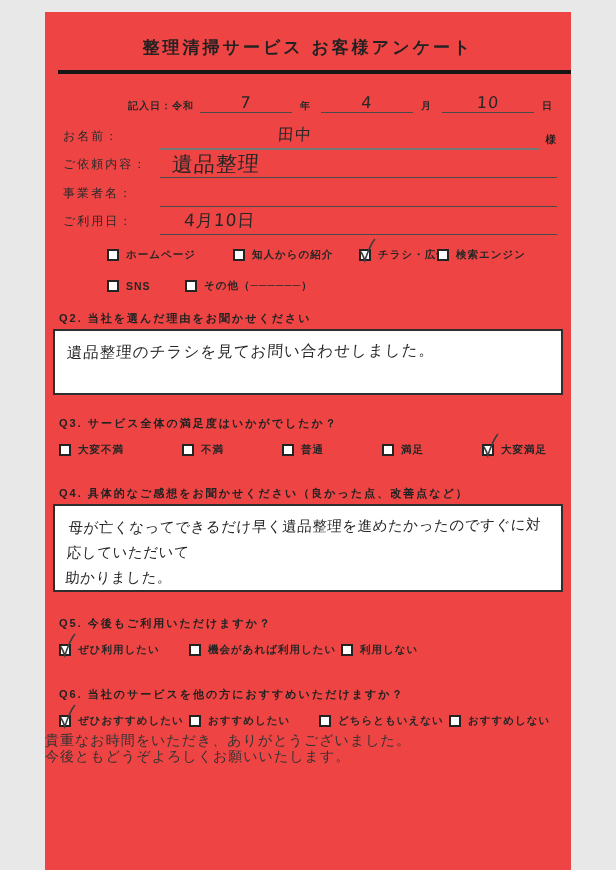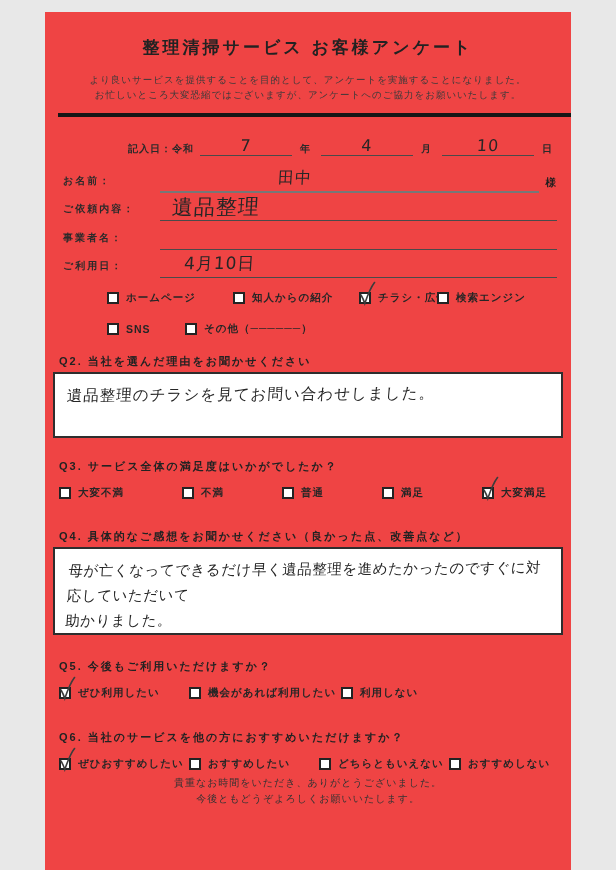--- a/index.html
+++ b/index.html
@@ -53,21 +53,21 @@
     color:#262626; font-weight:400;
     letter-spacing:1px;
     transform:skewX(-4deg) rotate(-0.4deg);
   }
   .hw-num { font-size:16px; }
   
   .fields { margin-top:8px; padding:0 14px 0 18px; }
   .f-row { display:flex; align-items:flex-end; height:28.5px; }
   .f-label {
     width:97px; flex:0 0 auto;
-    font-size:10px; font-weight:700; letter-spacing:2px;
+    font-size:12px; font-weight:400; letter-spacing:2px;
     padding-bottom:5px; color:#2a2a2a;
   }
   .f-line {
     flex:1 1 auto; height:100%;
     border-bottom:2px solid #777;
     position:relative;
   }
   .f-line.dark { border-bottom:1.5px solid #4a4a4a; }
   .f-line .hw { position:absolute; bottom:2px; white-space:nowrap; }
   .f-suffix {
@@ -114,40 +114,36 @@
     border:2px solid #2e2e2e; background:#fff;
     padding:8px 12px;
   }
   .answer-box .hw { display:block; white-space:pre-line; }
   .box-q2 { height:66px; }
   .box-q2 .hw { font-size:15.5px; line-height:24px; }
   .box-q4 { height:88px; }
   .box-q4 .hw { font-size:14.5px; line-height:25px; letter-spacing:0.5px; }
   
   .footer {
-    margin-top:3px; text-align:center;
-    font-size:10px; letter-spacing:1px; line-height:16px;
+    margin-top:3px; text-align:left;
+    font-size:14px; letter-spacing:1px; line-height:16px;
     color:#333; font-weight:500;
   }
   .bottom-rule {
     position:absolute; left:75px; right:0; bottom:6px;
     height:5px; background:#141414;
   }
 </style>
 </head>
 <body>
 
 <div class="page">
 
   <div class="title">整理清掃サービス お客様アンケート</div>
 
-  <div class="intro">
-    <div>より良いサービスを提供することを目的として、アンケートを実施することになりました。</div>
-    <div>お忙しいところ大変恐縮ではございますが、アンケートへのご協力をお願いいたします。</div>
-  </div>
 
   <div class="top-rule"></div>
 
   <div class="date-row">
     <span>記入日：令和</span>
     <span class="blank">
         <span class="hw hw-num">7</span>
       </span>
     <span class="unit">年</span>
     <span class="blank">

